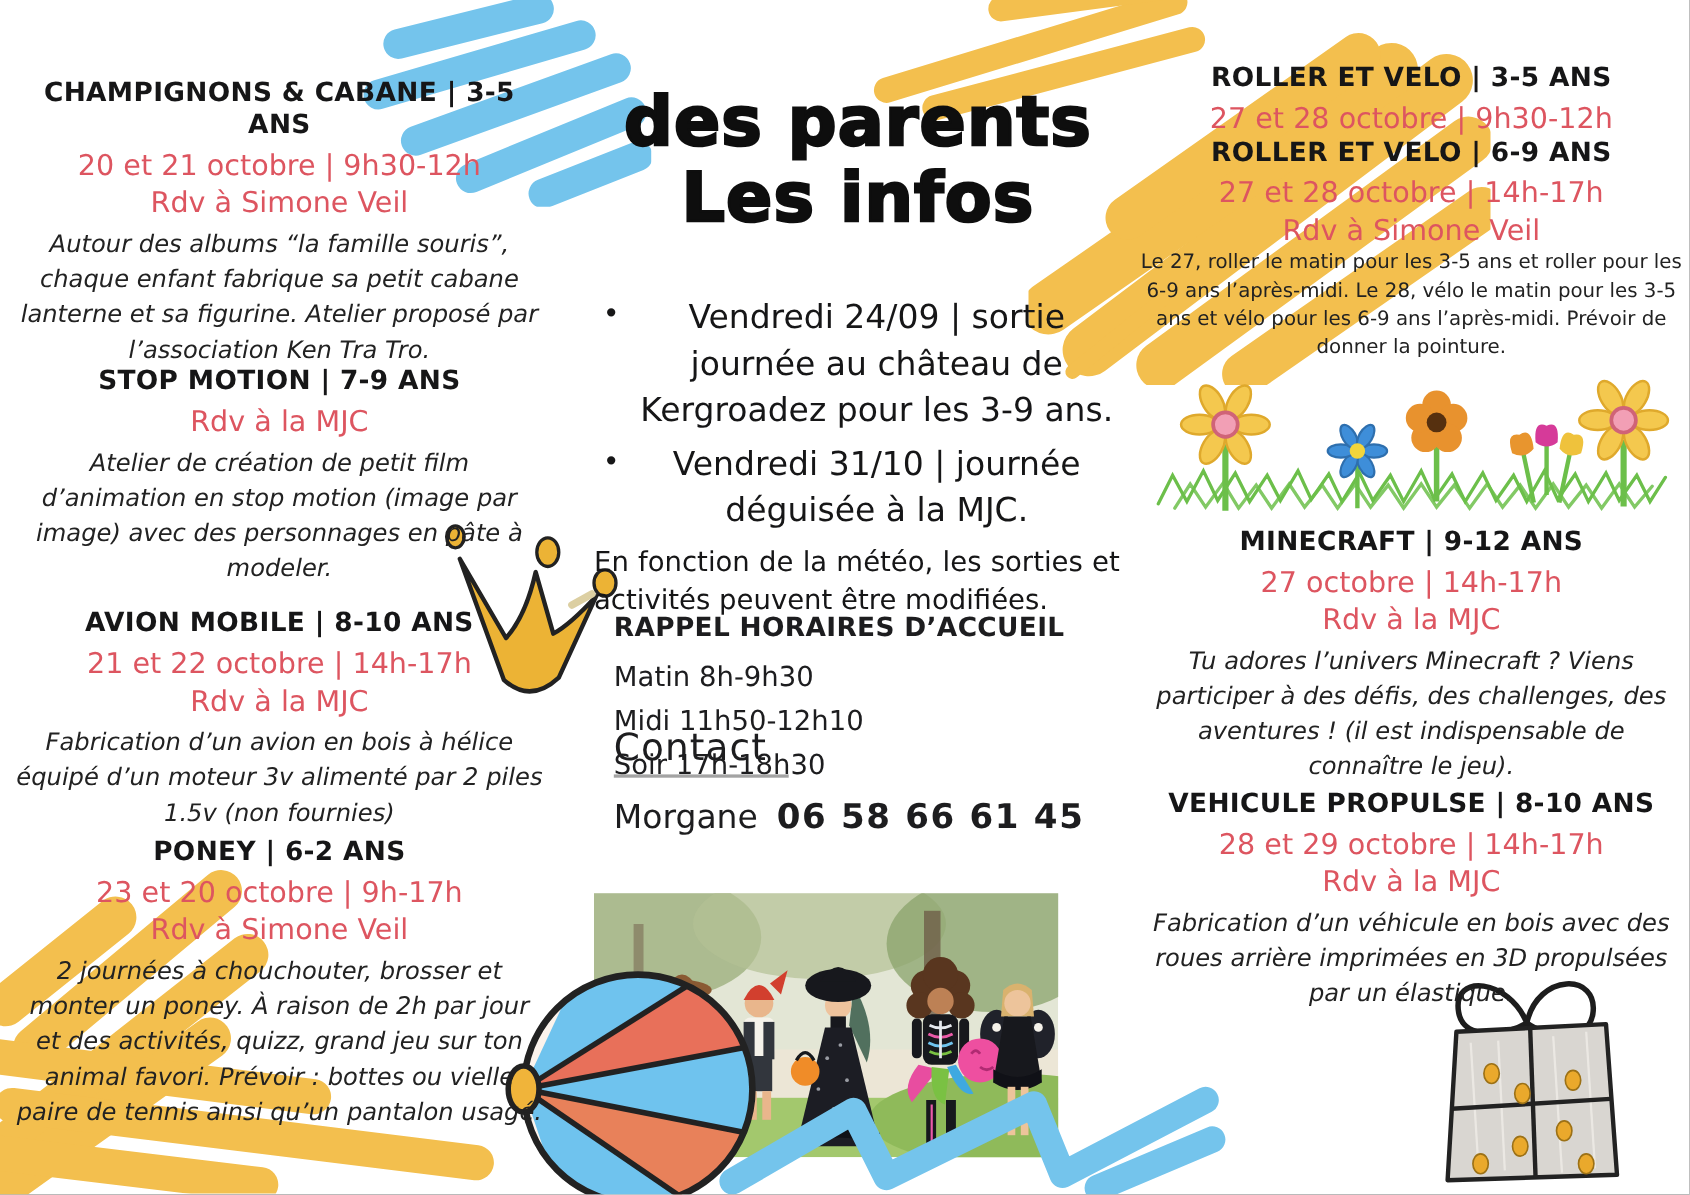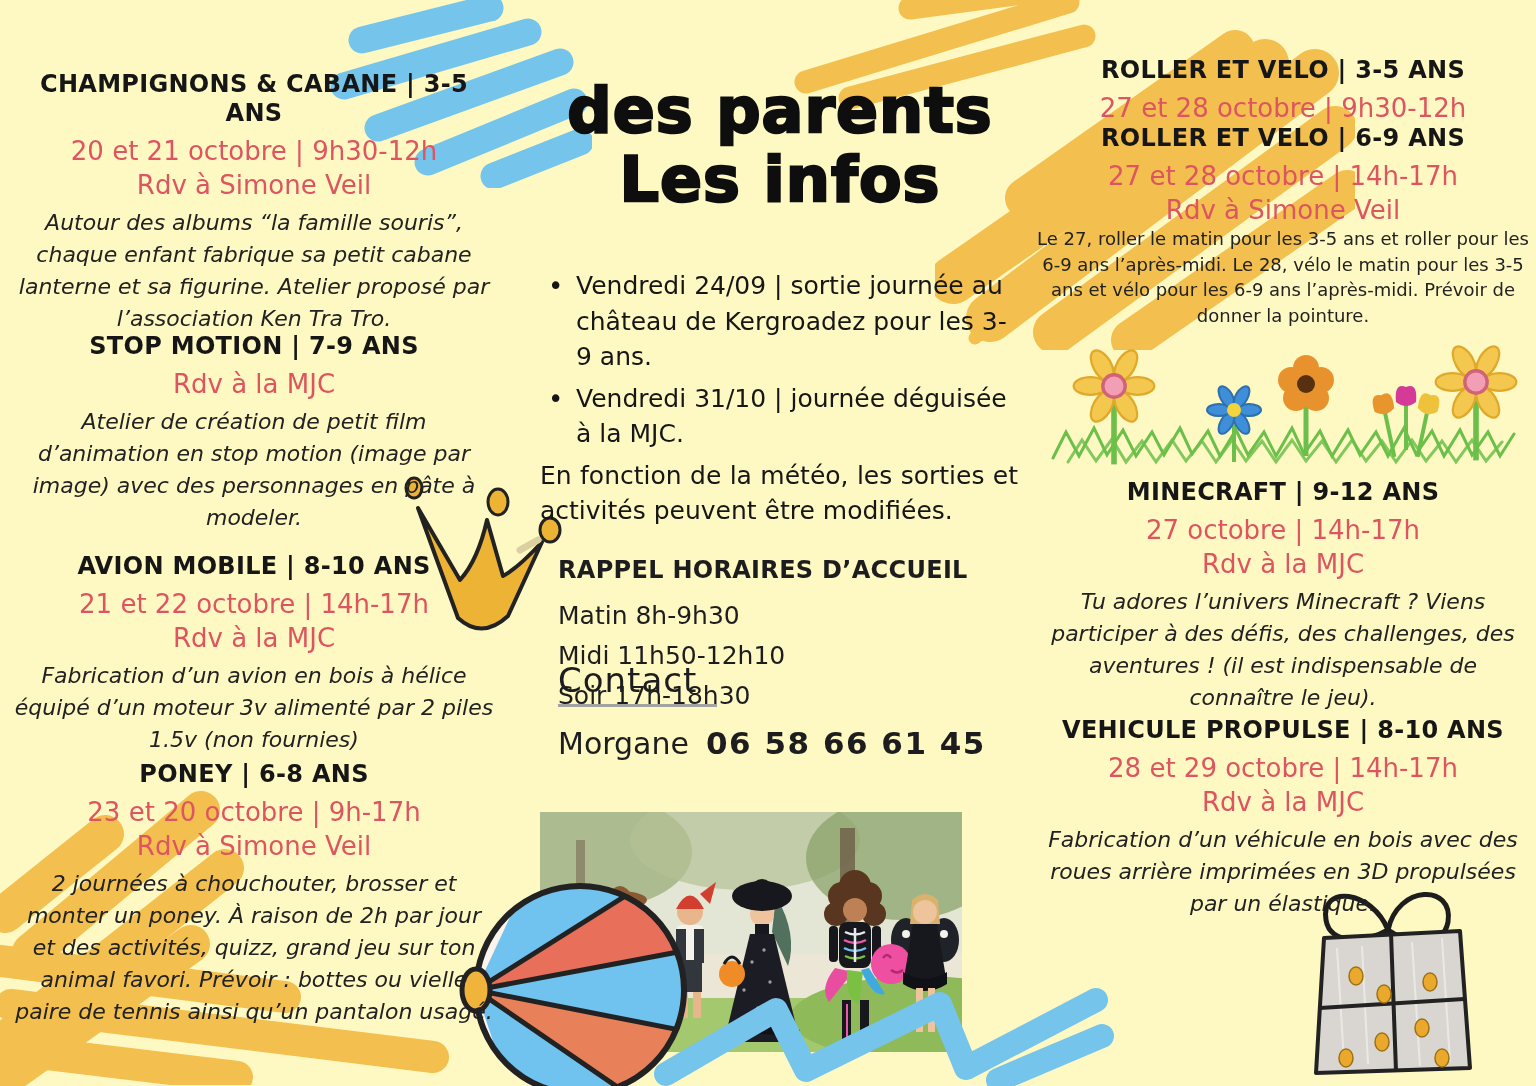--- a/index.html
+++ b/index.html
@@ -1,28 +1,28 @@
 <!DOCTYPE html>
 <html><head>
 <meta charset="utf-8">
 <style>
   html,body{margin:0;padding:0;background:#8a8a8a;}
-  .page{position:relative;width:1536px;height:1086px;background:#fef9c3;overflow:hidden;
+  .page{position:relative;width:1536px;height:1086px;background:#ffffff;overflow:hidden;
         font-family:"DejaVu Sans","Liberation Sans",sans-serif;color:#1d1d1f;}
   .dec{position:absolute;z-index:1;}
   .dec2{position:absolute;z-index:2;}
   .blk{position:absolute;z-index:3;text-align:center;}
   .h{font-size:24px;font-weight:bold;letter-spacing:.3px;color:#161617;margin-bottom:6px;line-height:1.2;}
   .rd{font-size:26px;color:#dd5560;line-height:1.32;}
   .desc{font-style:italic;font-size:22px;line-height:1.45;color:#222;margin-top:5px;}
   .plain{font-style:normal;font-size:18px;line-height:1.42;color:#222;margin-top:4px;}
   .title-line{font-size:62px;font-weight:bold;line-height:1.12;color:#0e0e0e;
               -webkit-text-stroke:2.4px #0e0e0e;letter-spacing:1px;}
-  .bullet{position:relative;padding-left:36px;margin-bottom:6px;text-align:left;
-          font-size:25px;line-height:1.42;color:#161617;}
+  .bullet{position:relative;padding-left:36px;margin-bottom:6px;text-align:center;
+          font-size:30px;line-height:1.42;color:#161617;}
   .bullet::before{content:"\2022";position:absolute;left:8px;top:0px;font-size:26px;color:#161617;}
   .note{font-size:25px;line-height:1.42;text-align:justify;color:#161617;margin-top:2px;}
   .sched-h{font-weight:bold;font-size:24px;margin-bottom:12px;letter-spacing:.3px;}
   .sched-line{font-size:25px;line-height:1.6;}
   .contact-label{display:inline-block;font-size:34px;letter-spacing:1px;
                  border-bottom:3px solid #a3a3a3;padding:0 20px 4px 0;}
   .contact-row{margin-top:18px;}
   .contact-name{font-size:30px;}
   .contact-phone{font-size:31px;font-weight:bold;margin-left:12px;letter-spacing:1.5px;}
   .left-align{text-align:left;}
@@ -319,21 +319,21 @@
   </section>
 
   <section class="blk" style="left:14px;top:552px;width:480px;">
     <div class="h">AVION MOBILE | 8-10 ANS</div>
     <div class="rd">21 et 22 octobre | 14h-17h</div>
     <div class="rd">Rdv à la MJC</div>
     <div class="desc">Fabrication d’un avion en bois à hélice équipé d’un moteur 3v alimenté par 2 piles 1.5v (non fournies)</div>
   </section>
 
   <section class="blk" style="left:14px;top:760px;width:480px;">
-    <div class="h">PONEY | 6-8 ANS</div>
+    <div class="h">PONEY | 6-2 ANS</div>
     <div class="rd">23 et 20 octobre | 9h-17h</div>
     <div class="rd">Rdv à Simone Veil</div>
     <div class="desc">2 journées à chouchouter, brosser et monter un poney. À raison de 2h par jour et des activités, quizz, grand jeu sur ton animal favori. Prévoir : bottes ou vielle paire de tennis ainsi qu’un pantalon usagé.</div>
   </section>
 
   <div class="blk" style="left:510px;top:76px;width:540px;">
     <div class="title-line">des parents</div>
     <div class="title-line">Les infos</div>
   </div>
 

